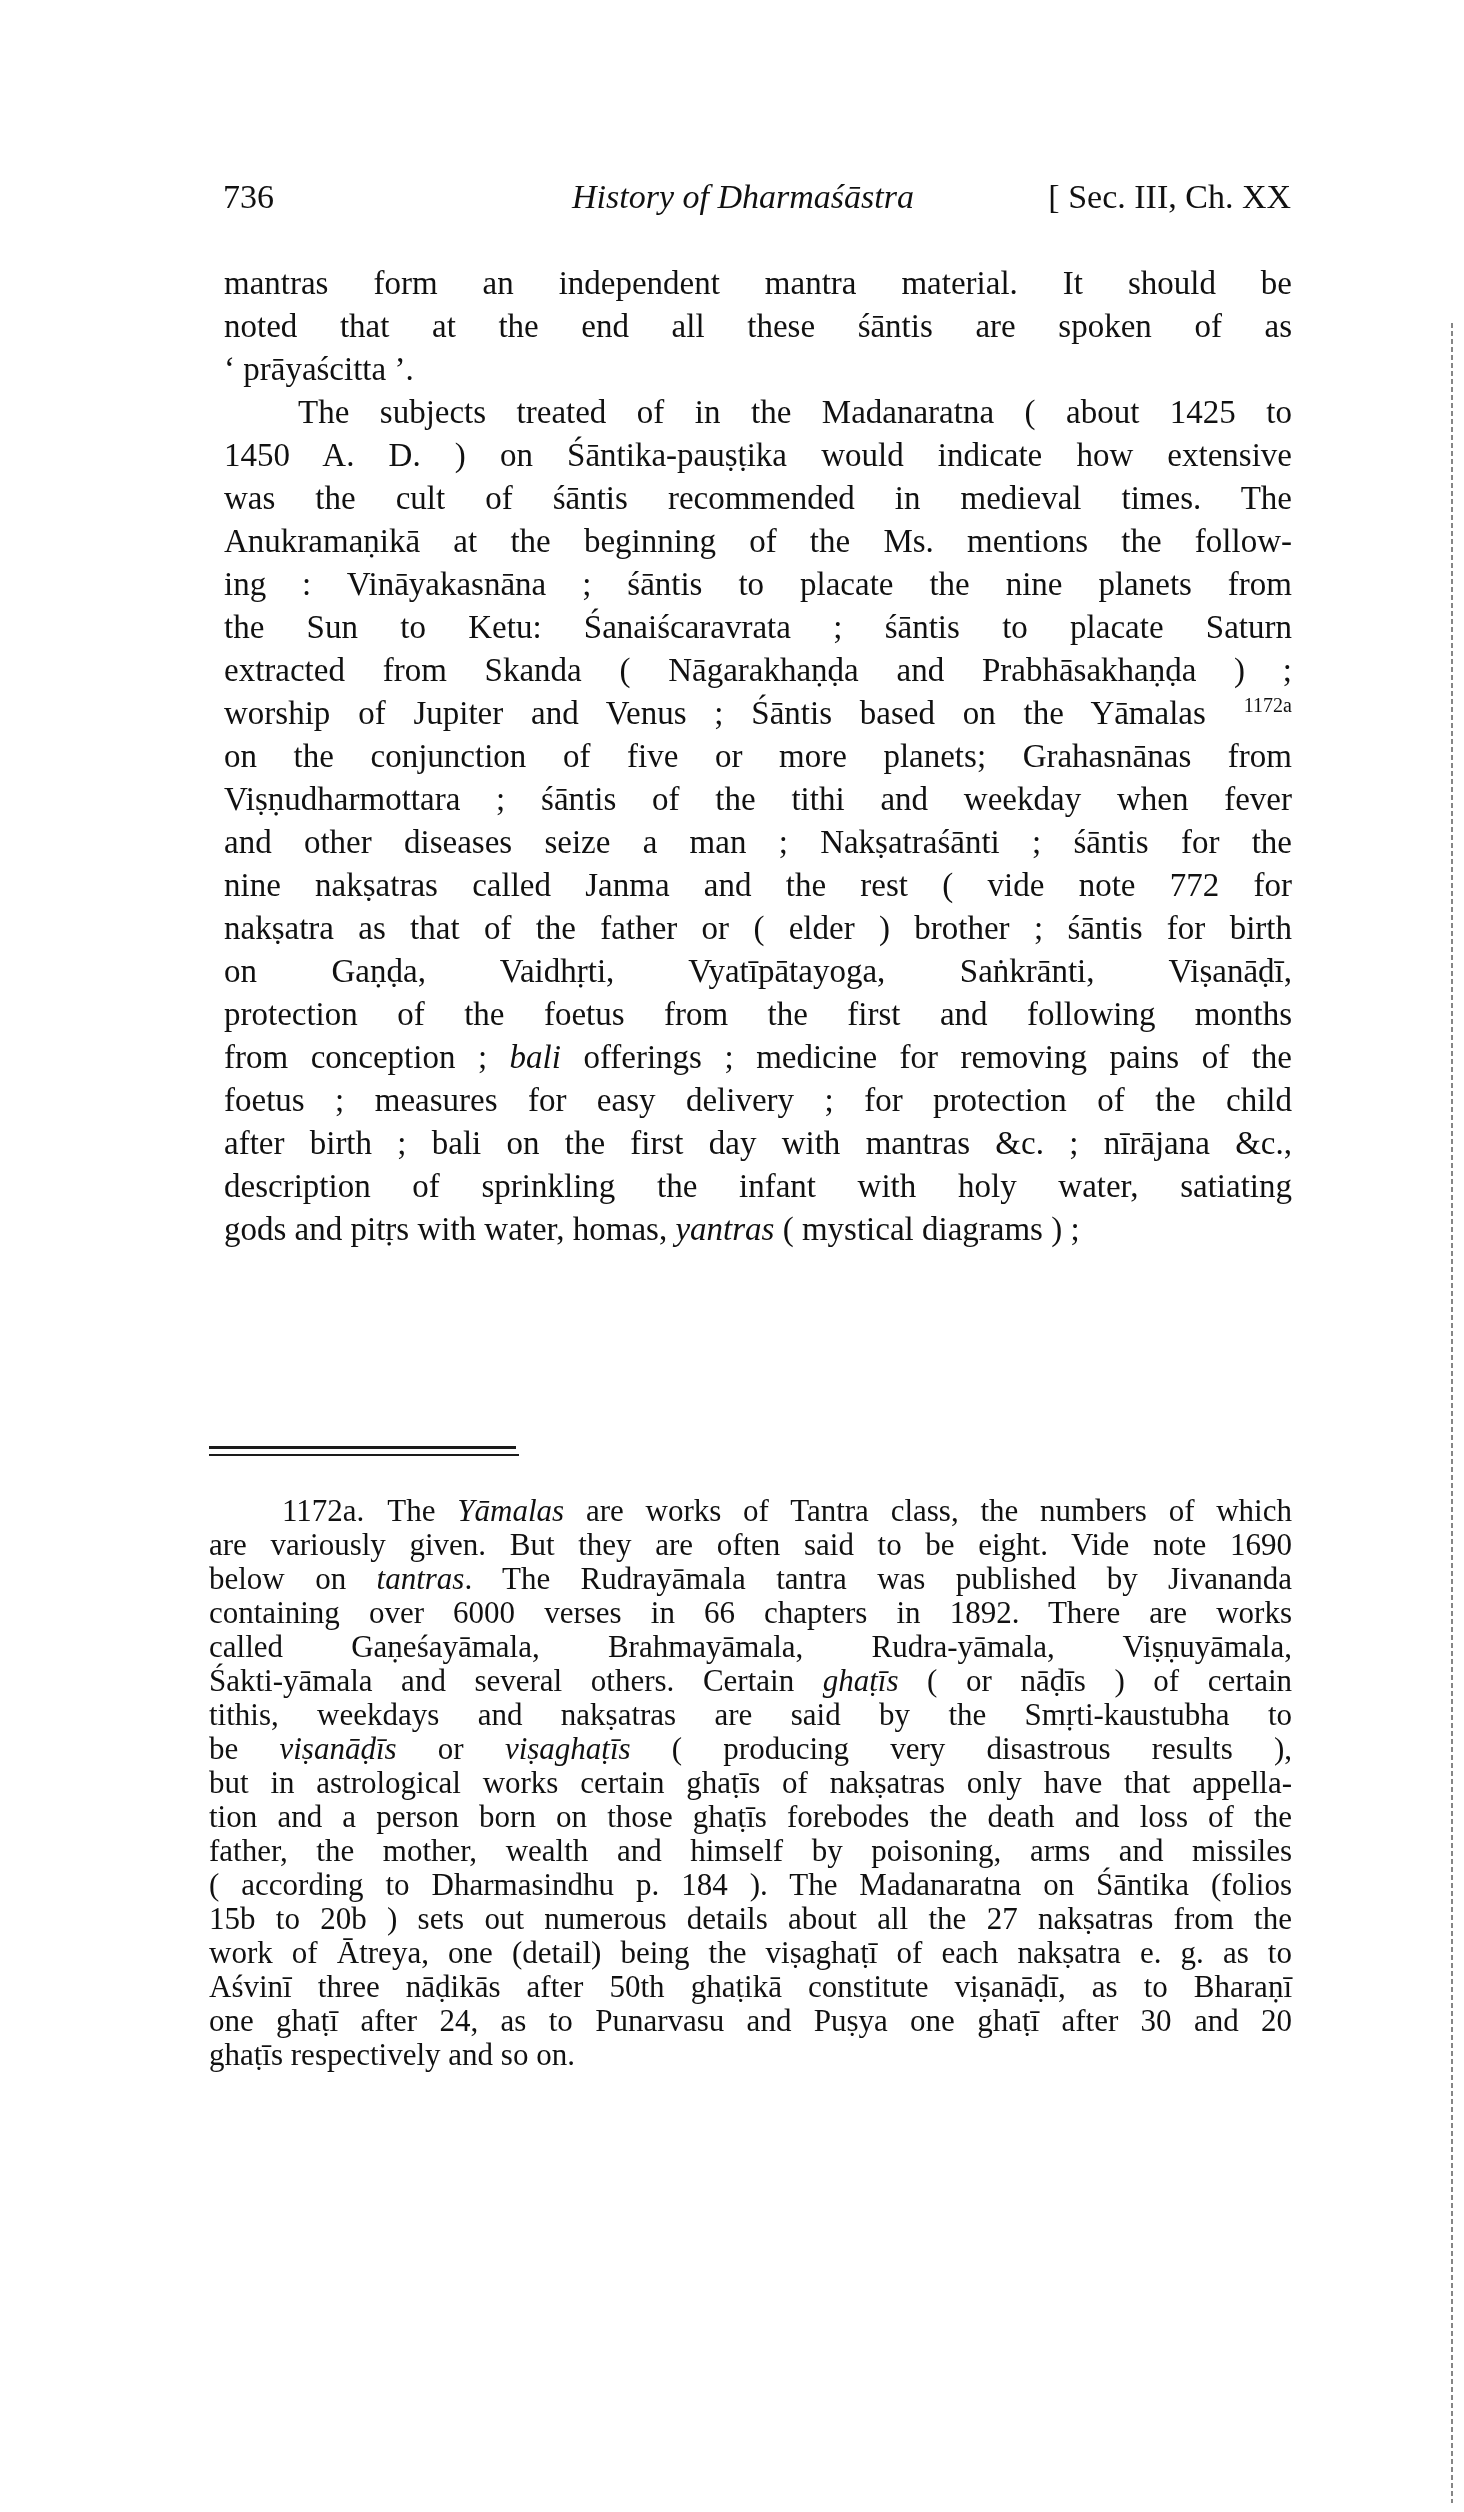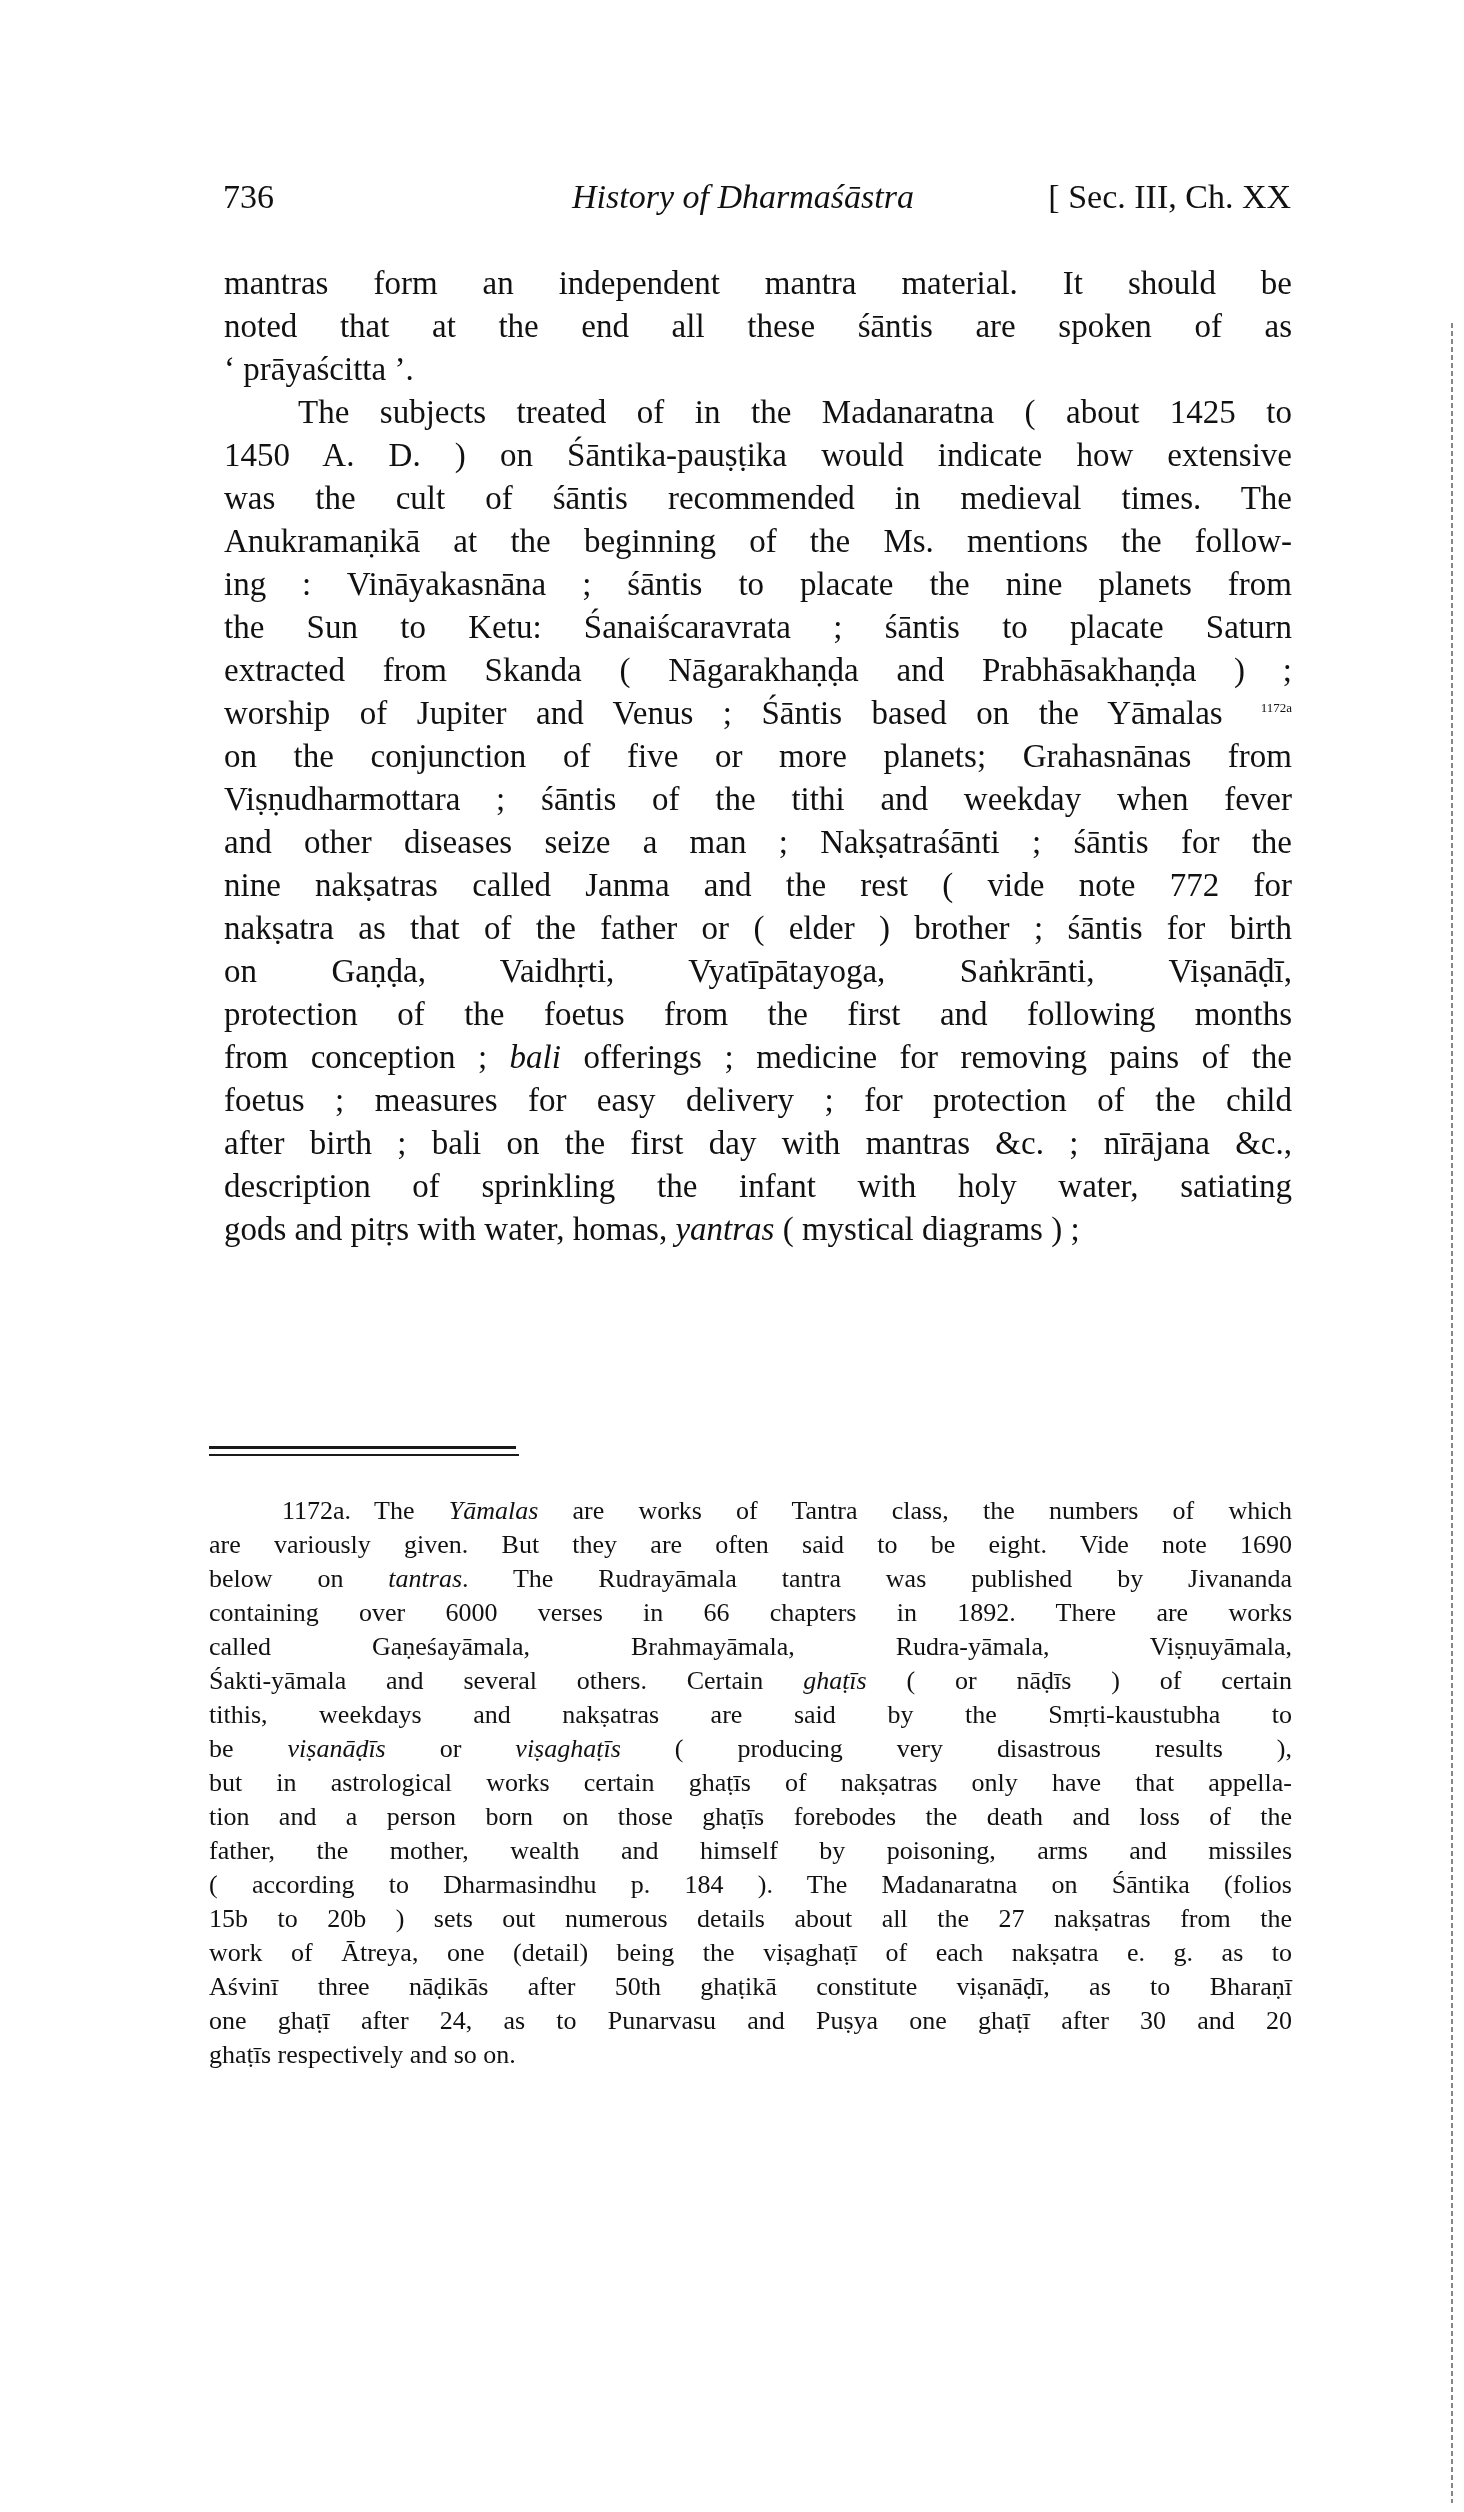--- a/index.html
+++ b/index.html
@@ -73,41 +73,41 @@
     text-align-last: justify;
   }
   .line.last {
     text-align-last: left;
   }
   .line.indent {
     padding-left: 74px;
   }
   .line i { font-style: italic; }
   sup.fnref {
-    font-size: 13px;
+    font-size: 20px;
     line-height: 0;
     vertical-align: 12.4px;
     margin-left: 38px;
   }
   
   .rule {
     position: absolute;
     left: 209px;
     width: 307px;
     background: #1a1a1a;
   }
   .rule.r1 { top: 1446px; height: 2.7px; }
   .rule.r2 { top: 1454px; height: 1.8px; width: 310px; }
   
   .footnote {
     position: absolute;
     left: 209px;
     top: 1494px;
     width: 1083px;
-    font-size: 26px;
+    font-size: 31px;
   }
   .fline {
     display: block;
     height: 34px;
     line-height: 34px;
     white-space: nowrap;
     text-align: justify;
     text-align-last: justify;
   }
   .fline.last { text-align-last: left; }

